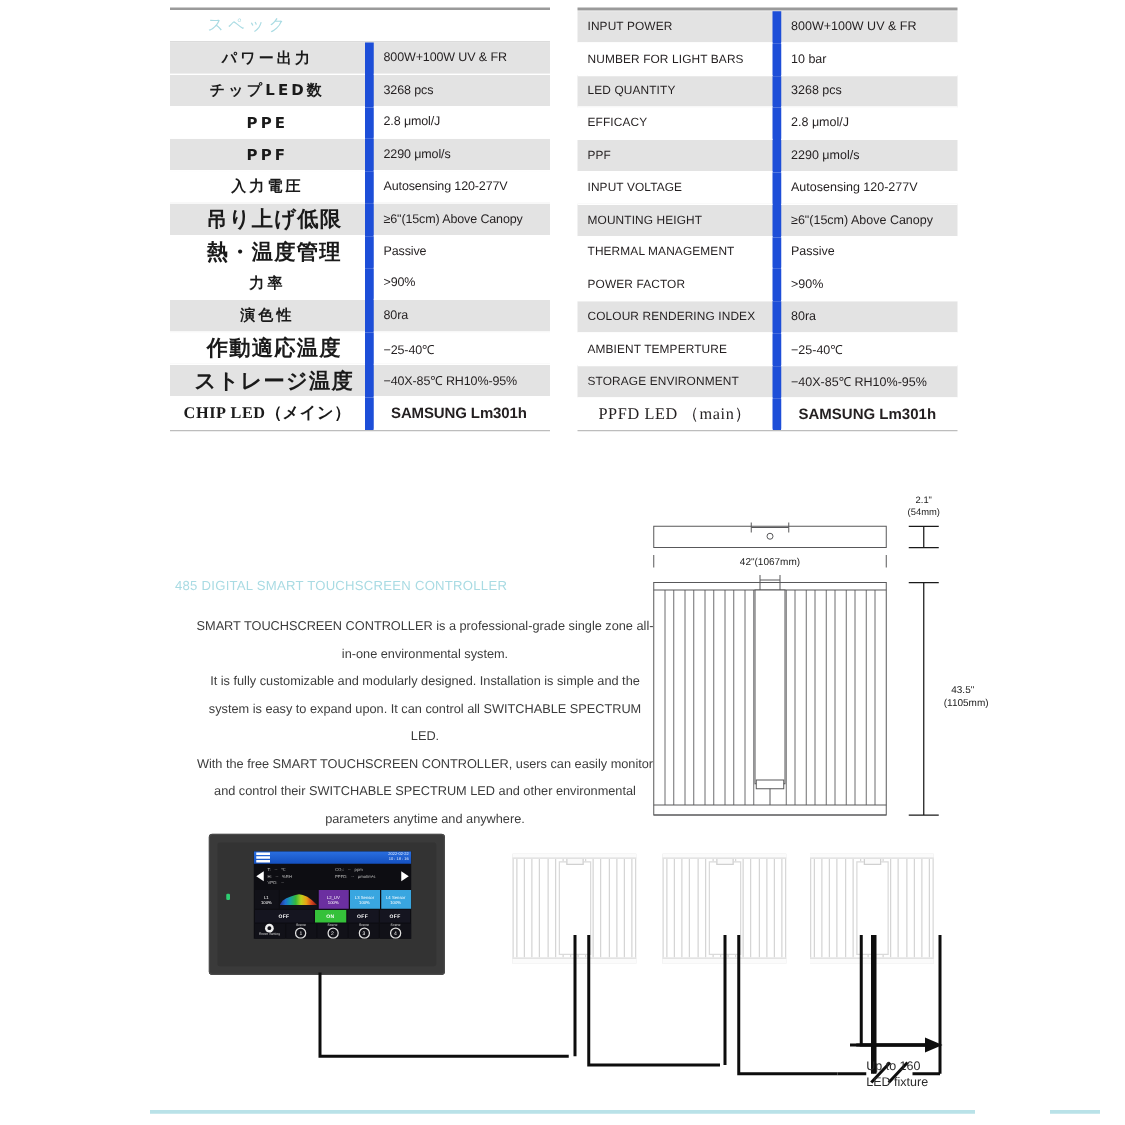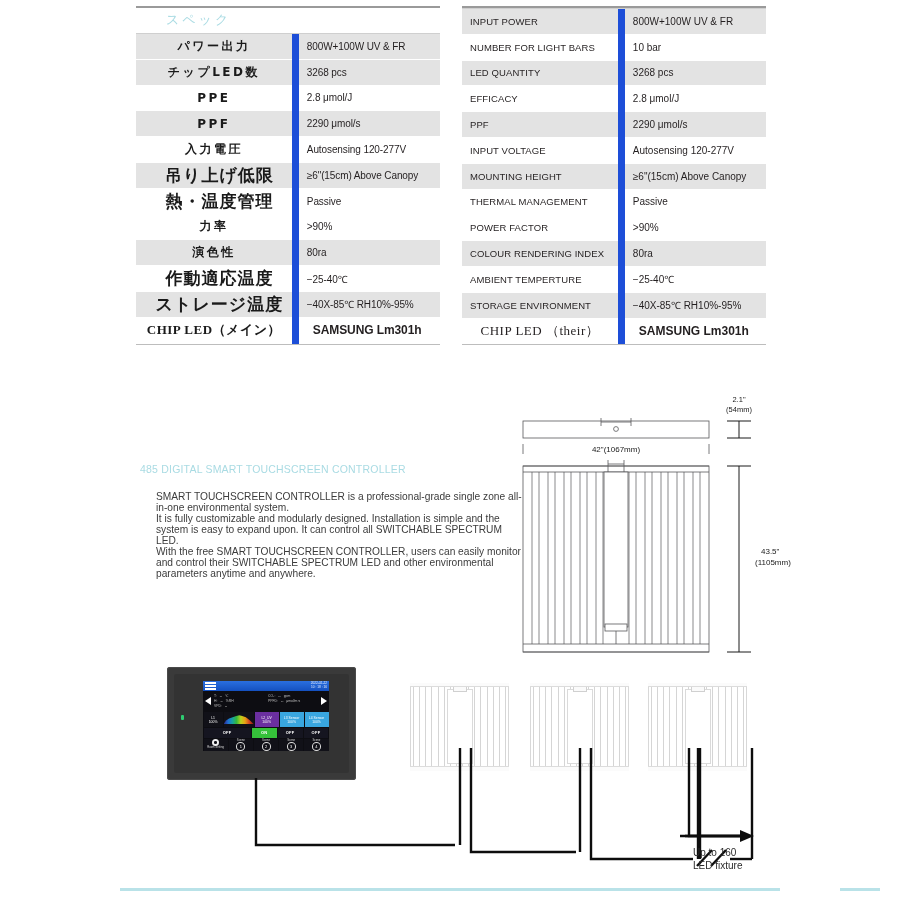--- a/index.html
+++ b/index.html
@@ -80,21 +80,21 @@
   .rule-top{height:2px;background:#9a9a9a;}
   .rule-bottom{height:1px;background:#bdbdbd;}
   .rule-head{height:1px;background:#cfcfcf;}
 
   
   #ctrl-desc{position:absolute;left:140px;top:463px;width:400px;}
   #ctrl-desc .head{
     color:#a9dbe3;font-size:10.5px;letter-spacing:0.2px;margin-bottom:4px;
   }
   #ctrl-desc p{
-    margin:16px;font-size:10.2px;line-height:11px;color:#3c3c3c;
+    margin:16px;font-size:10.2px;line-height:22px;color:#3c3c3c;text-align:center;
   }
 
   
   #dim-drawing{position:absolute;left:505px;top:388px;width:290px;height:290px;}
 
   
   #controller{
     position:absolute;left:167px;top:667px;width:189px;height:113px;
     background:#3a3a3a;border-radius:3px;
     box-shadow:inset 0 0 0 1px #4a4a4a;
@@ -296,21 +296,21 @@
           </tr>
         <tr class="even">
             <td class="k">AMBIENT TEMPERTURE</td>
             <td class="v">−25-40℃</td>
           </tr>
         <tr class="odd">
             <td class="k">STORAGE ENVIRONMENT</td>
             <td class="v">−40X-85℃  RH10%-95%</td>
           </tr>
         <tr class="even last">
-            <td class="k">CHIP LED （their）</td>
+            <td class="k">PPFD LED （main）</td>
             <td class="v">SAMSUNG Lm301h</td>
           </tr>
       </tbody>
     </table>
     <div class="rule-bottom"></div>
   </div>
 
   <div id="ctrl-desc">
     <div class="head">485 DIGITAL SMART TOUCHSCREEN CONTROLLER</div>
     <p style="white-space:pre-line;">SMART TOUCHSCREEN CONTROLLER is a professional-grade single zone all-in-one environmental system.

